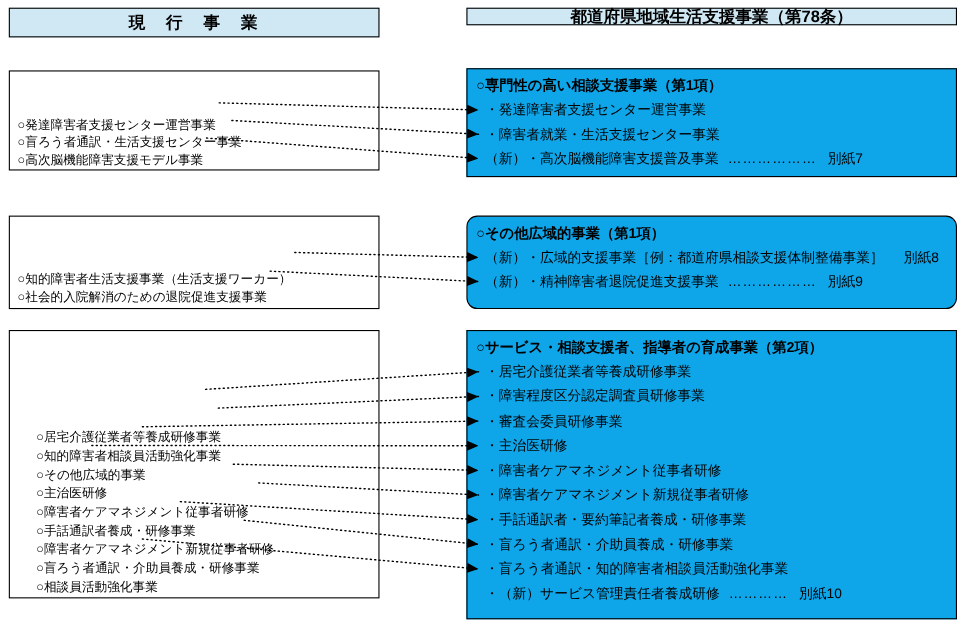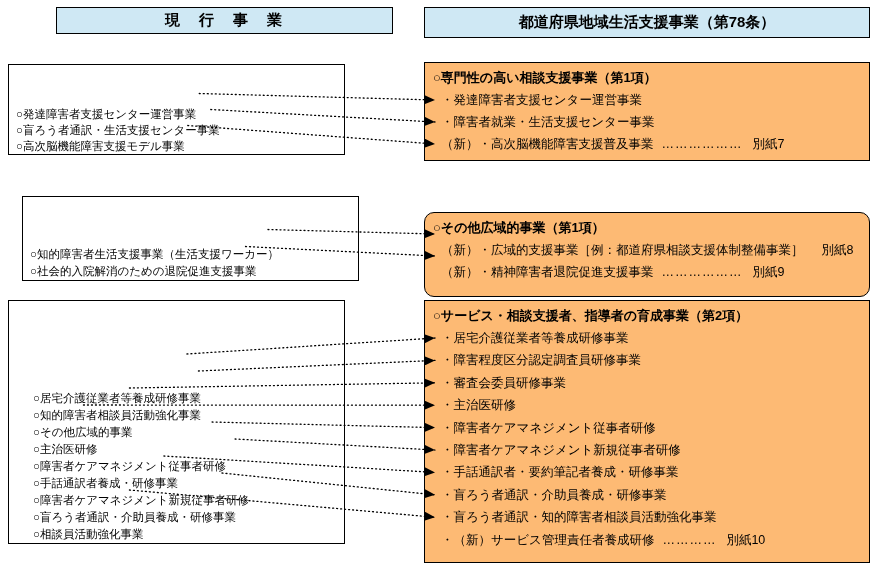--- a/index.html
+++ b/index.html
@@ -20,53 +20,53 @@
     position:absolute;
     border:1px solid #000;
     background:var(--header-bg,#cfe8f4);
     display:flex;
     align-items:center;
     justify-content:center;
     font-weight:bold;
     font-size:15px;
     white-space:nowrap;
   }
-  #hdr-left  { left:8px;   top:7px; width:337px; height:27px; letter-spacing:2px;margin-left:48px; }
-  #hdr-right { left:424px; top:7px; width:446px; height:31px; }
+  #hdr-left  { left:8px;   top:7px; width:337px; height:27px; letter-spacing:2px; }
+  #hdr-right { left:424px; top:7px; width:446px; height:16px; }
   
   .lbox {
     position:absolute;
     left:8px;
     width:337px;
     border:1px solid #000;
     background:#fff;
     display:flex;
     flex-direction:column;
     justify-content:flex-end;
     padding-left:7px;
   }
   #lbox0 { top:64px;  height:91px; }
-  #lbox1 { top:196px; height:85px;margin-left:14px; }
+  #lbox1 { top:196px; height:85px; }
   #lbox2 { top:300px; height:244px;padding-left:24px; }
   .litem {
     font-size:11.5px;
     line-height:17px;
     white-space:nowrap;
   }
   #lbox0 .litem { line-height:16px; }
   
   .rbox {
     position:absolute;
     left:424px;
     width:446px;
     border:1px solid #000;
-    background:#fdba74;
+    background:#0ea5e9;
   }
   #rbox0 { top:62px;  height:99px; }
-  #rbox1 { top:212px; height:85px; border-radius:10px; }
+  #rbox1 { top:196px; height:85px; border-radius:10px; }
   #rbox2 { top:300px; height:263px; }
   .rtitle {
     font-weight:bold;
     font-size:13px;
     padding:6px 8px 2px 8px;
     white-space:nowrap;
   }
   .ritem {
     font-size:12.5px;
     line-height:22px;

